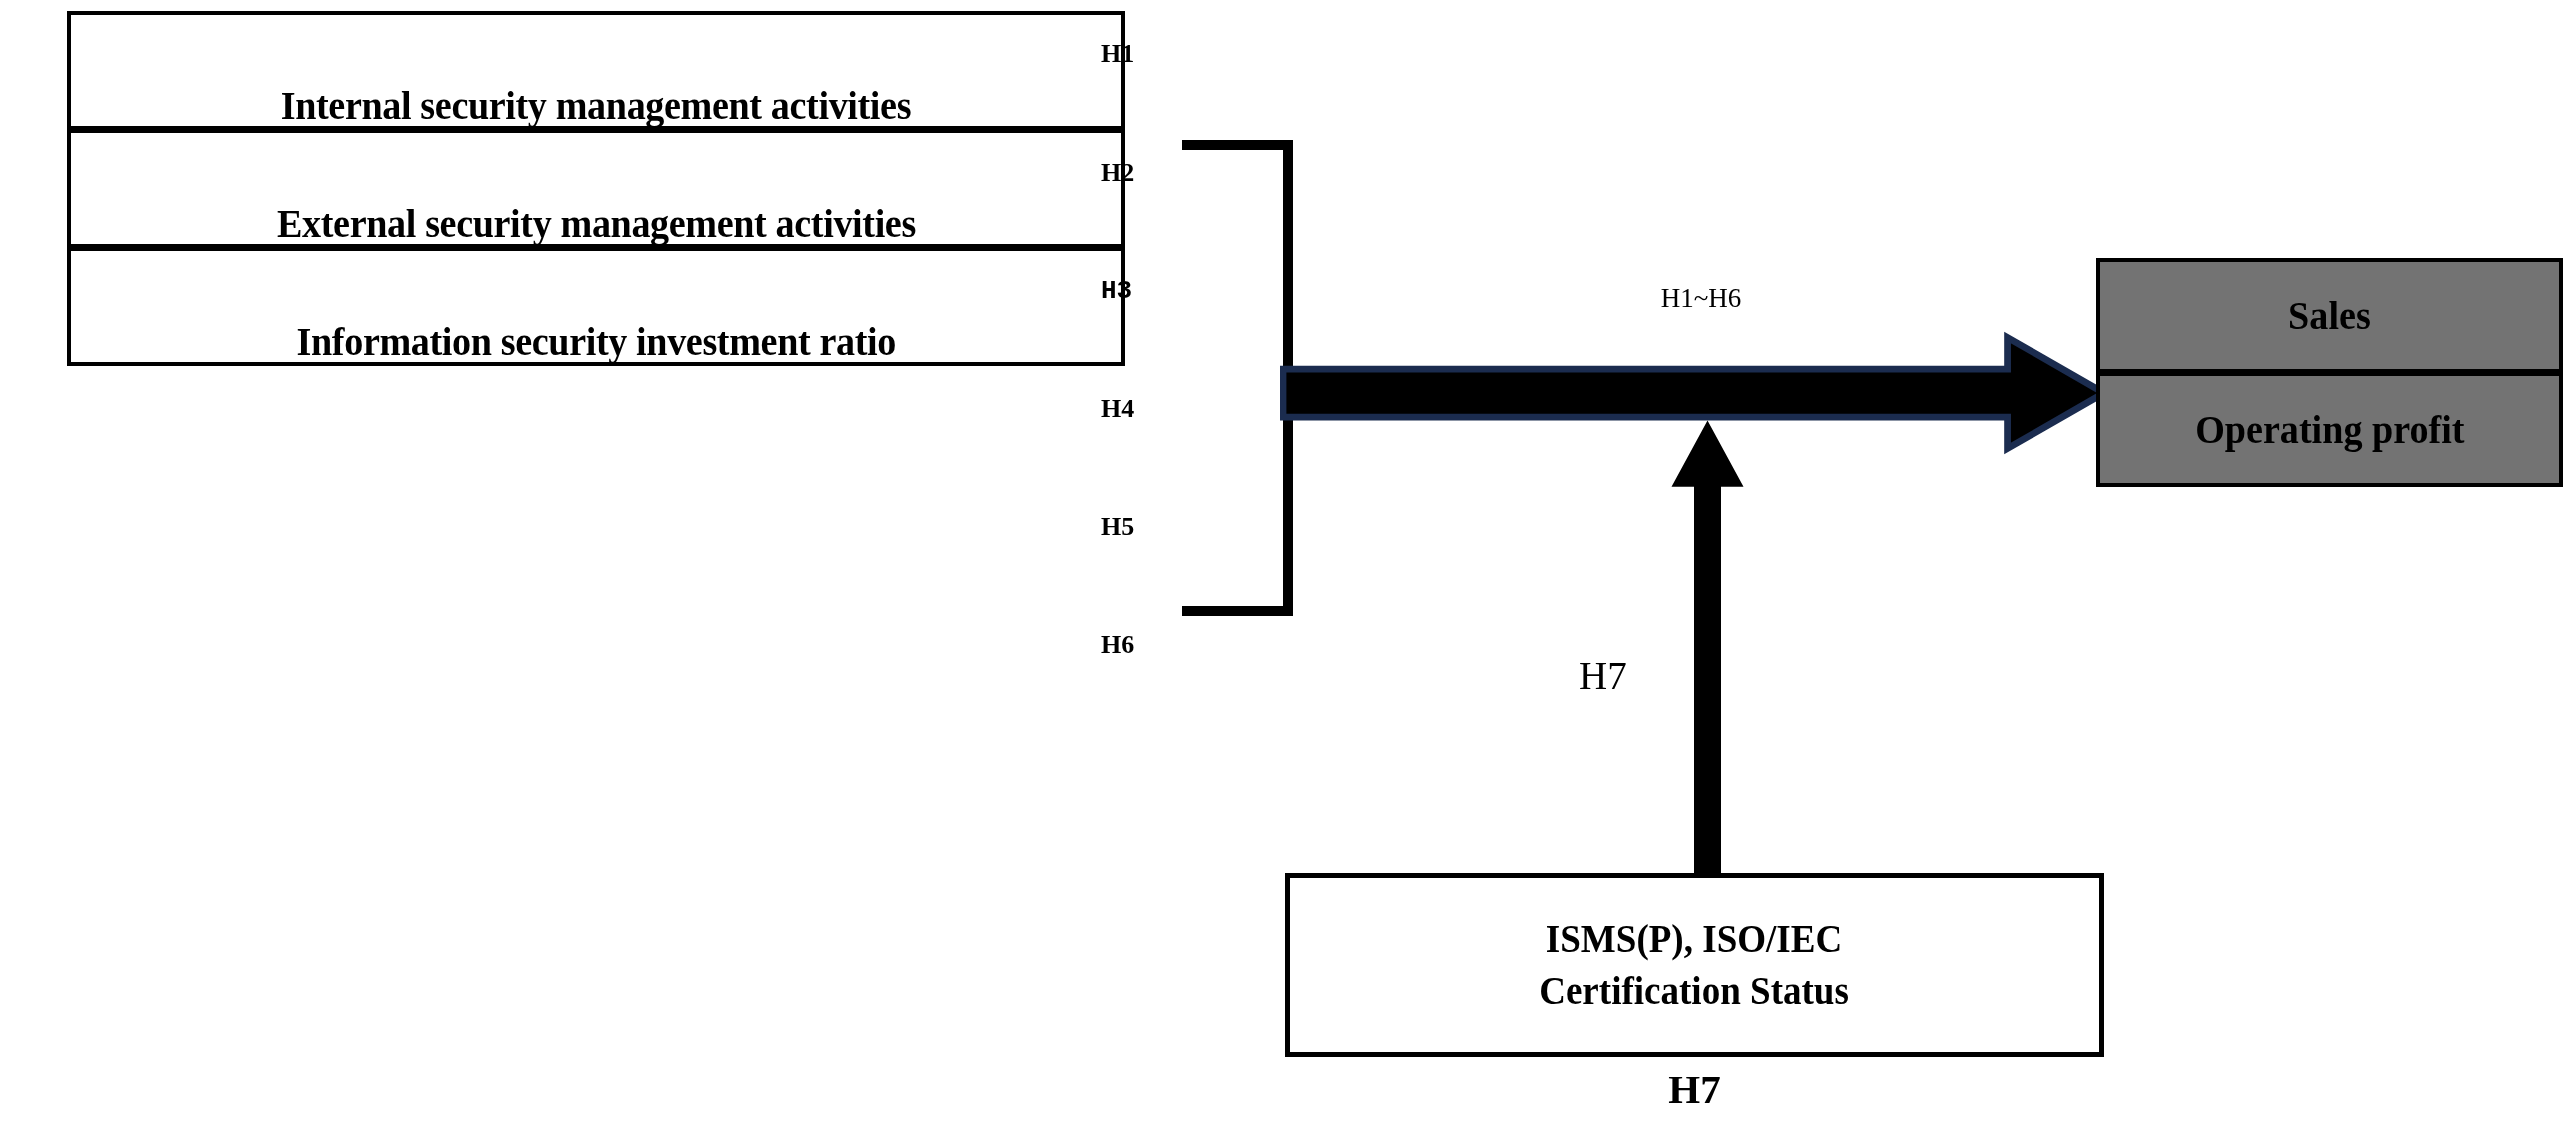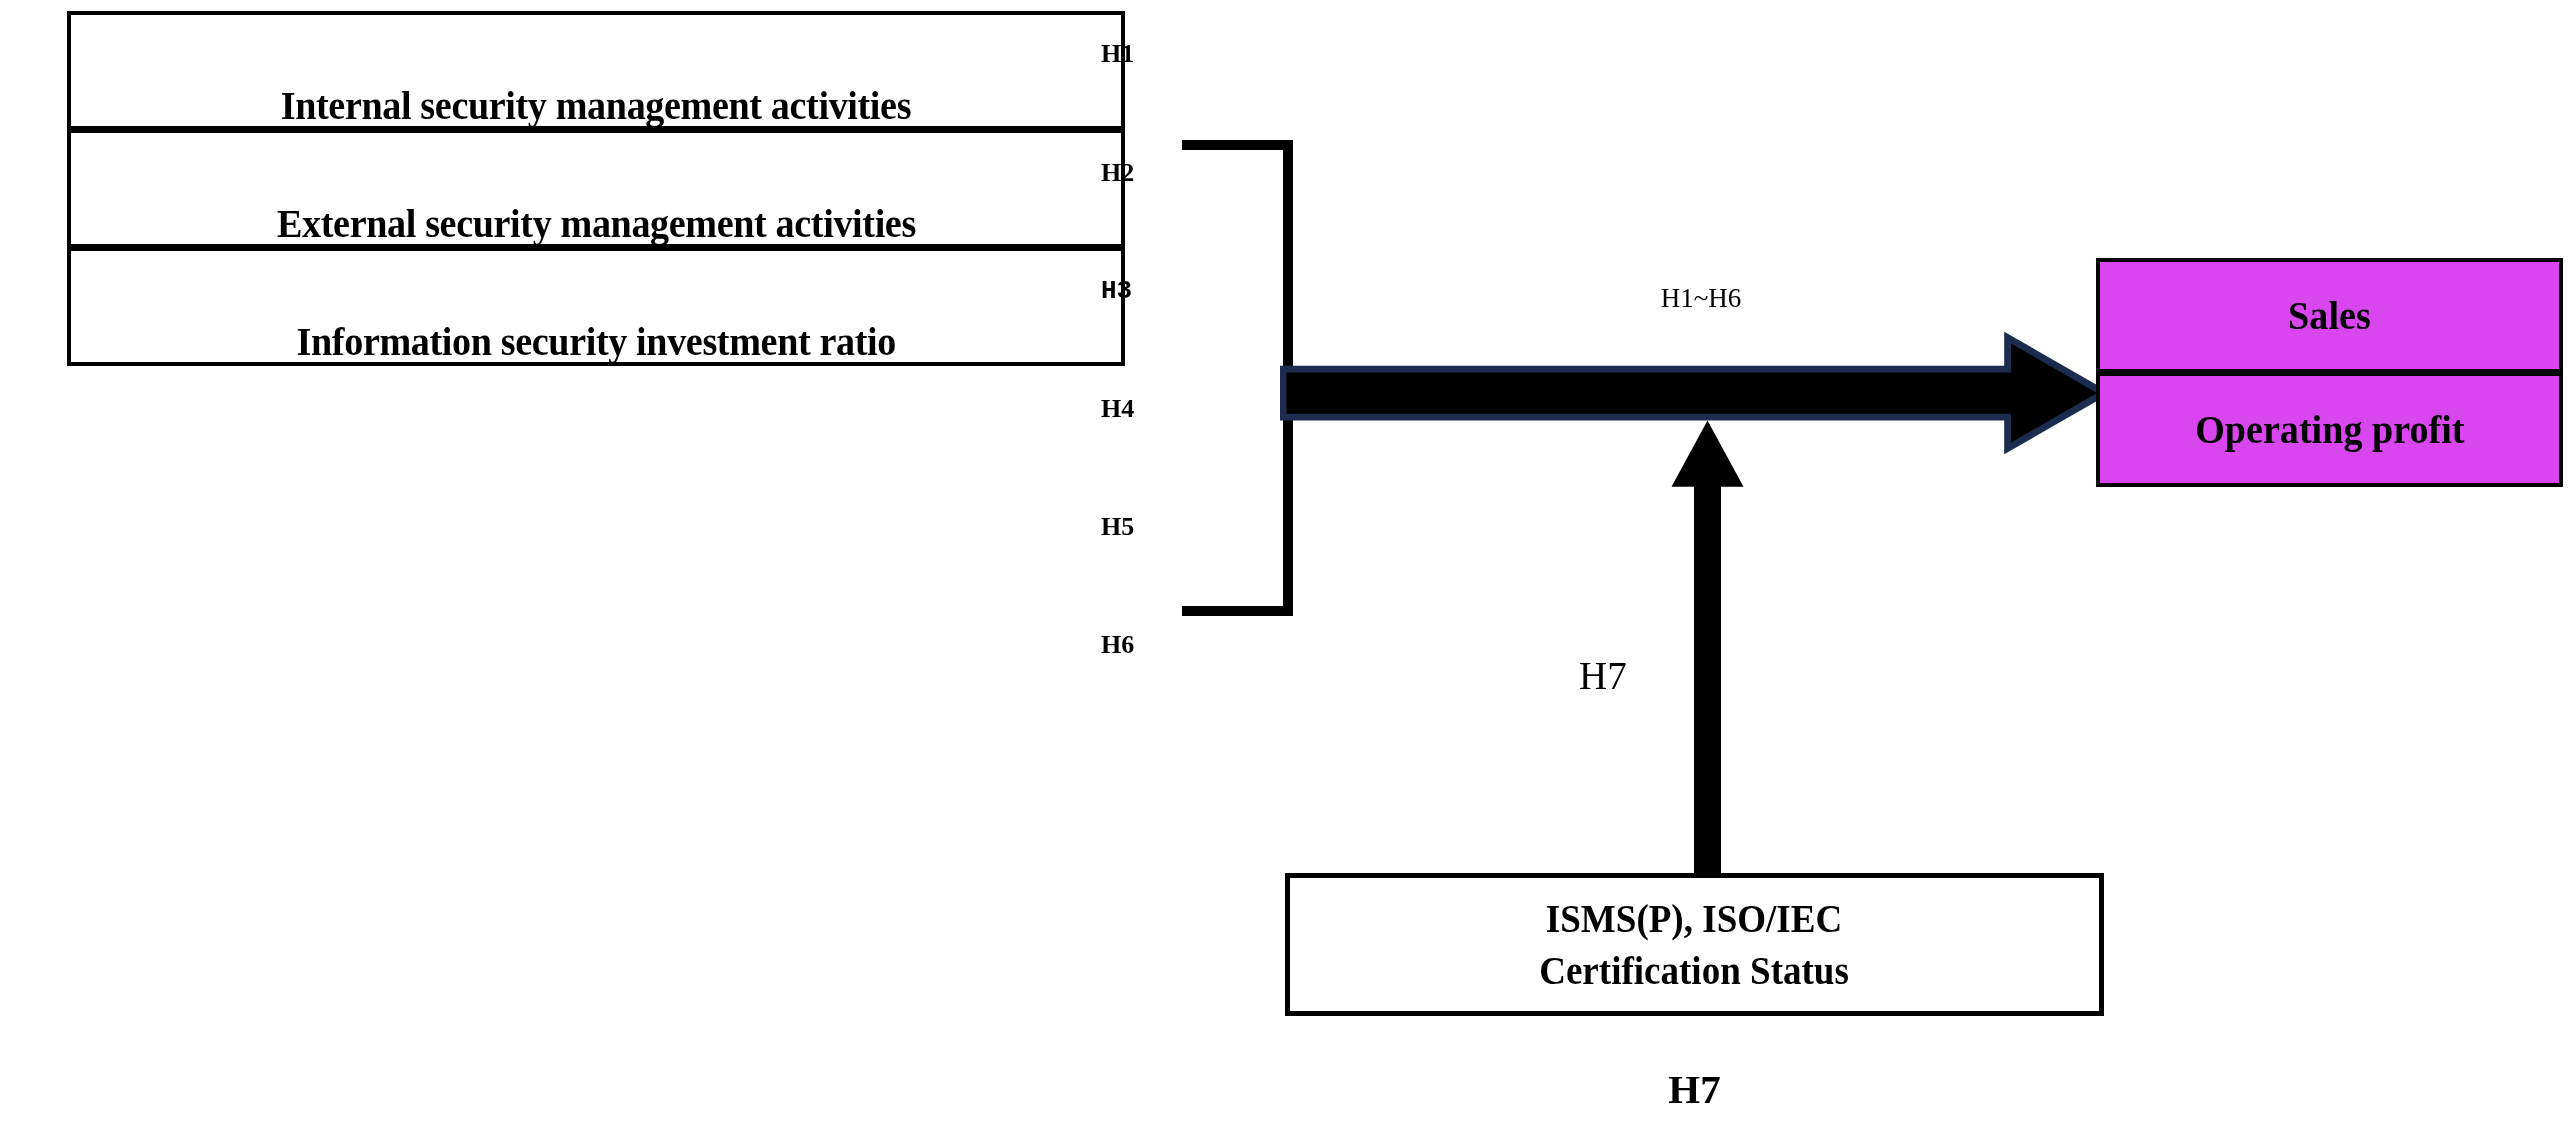--- a/index.html
+++ b/index.html
@@ -118,21 +118,21 @@
     width: 467px;
     height: 230px;
   }
   .outcome-row {
     position: absolute;
     left: 0;
     width: 467px;
     height: 115px;
     box-sizing: border-box;
     border: 4.5px solid #000000;
-    background: #d946ef;
+    background: #737373;
     display: flex;
     align-items: center;
     justify-content: center;
   }
   .outcome-row:nth-child(1) { top: 0px; }
   .outcome-row:nth-child(2) { top: 114px; }
   .outcome-label {
     font-size: 41px;
     font-weight: bold;
     color: #000000;
@@ -160,21 +160,21 @@
     line-height: 1;
     white-space: nowrap;
   }
 
   
   .moderator-box {
     position: absolute;
     left: 1285px;
     top: 873px;
     width: 819px;
-    height: 143px;
+    height: 184px;
     box-sizing: border-box;
     border: 5.3px solid #000000;
     background: #ffffff;
     display: flex;
     flex-direction: column;
     align-items: center;
     justify-content: center;
   }
   .moderator-line {
     font-size: 39px;

